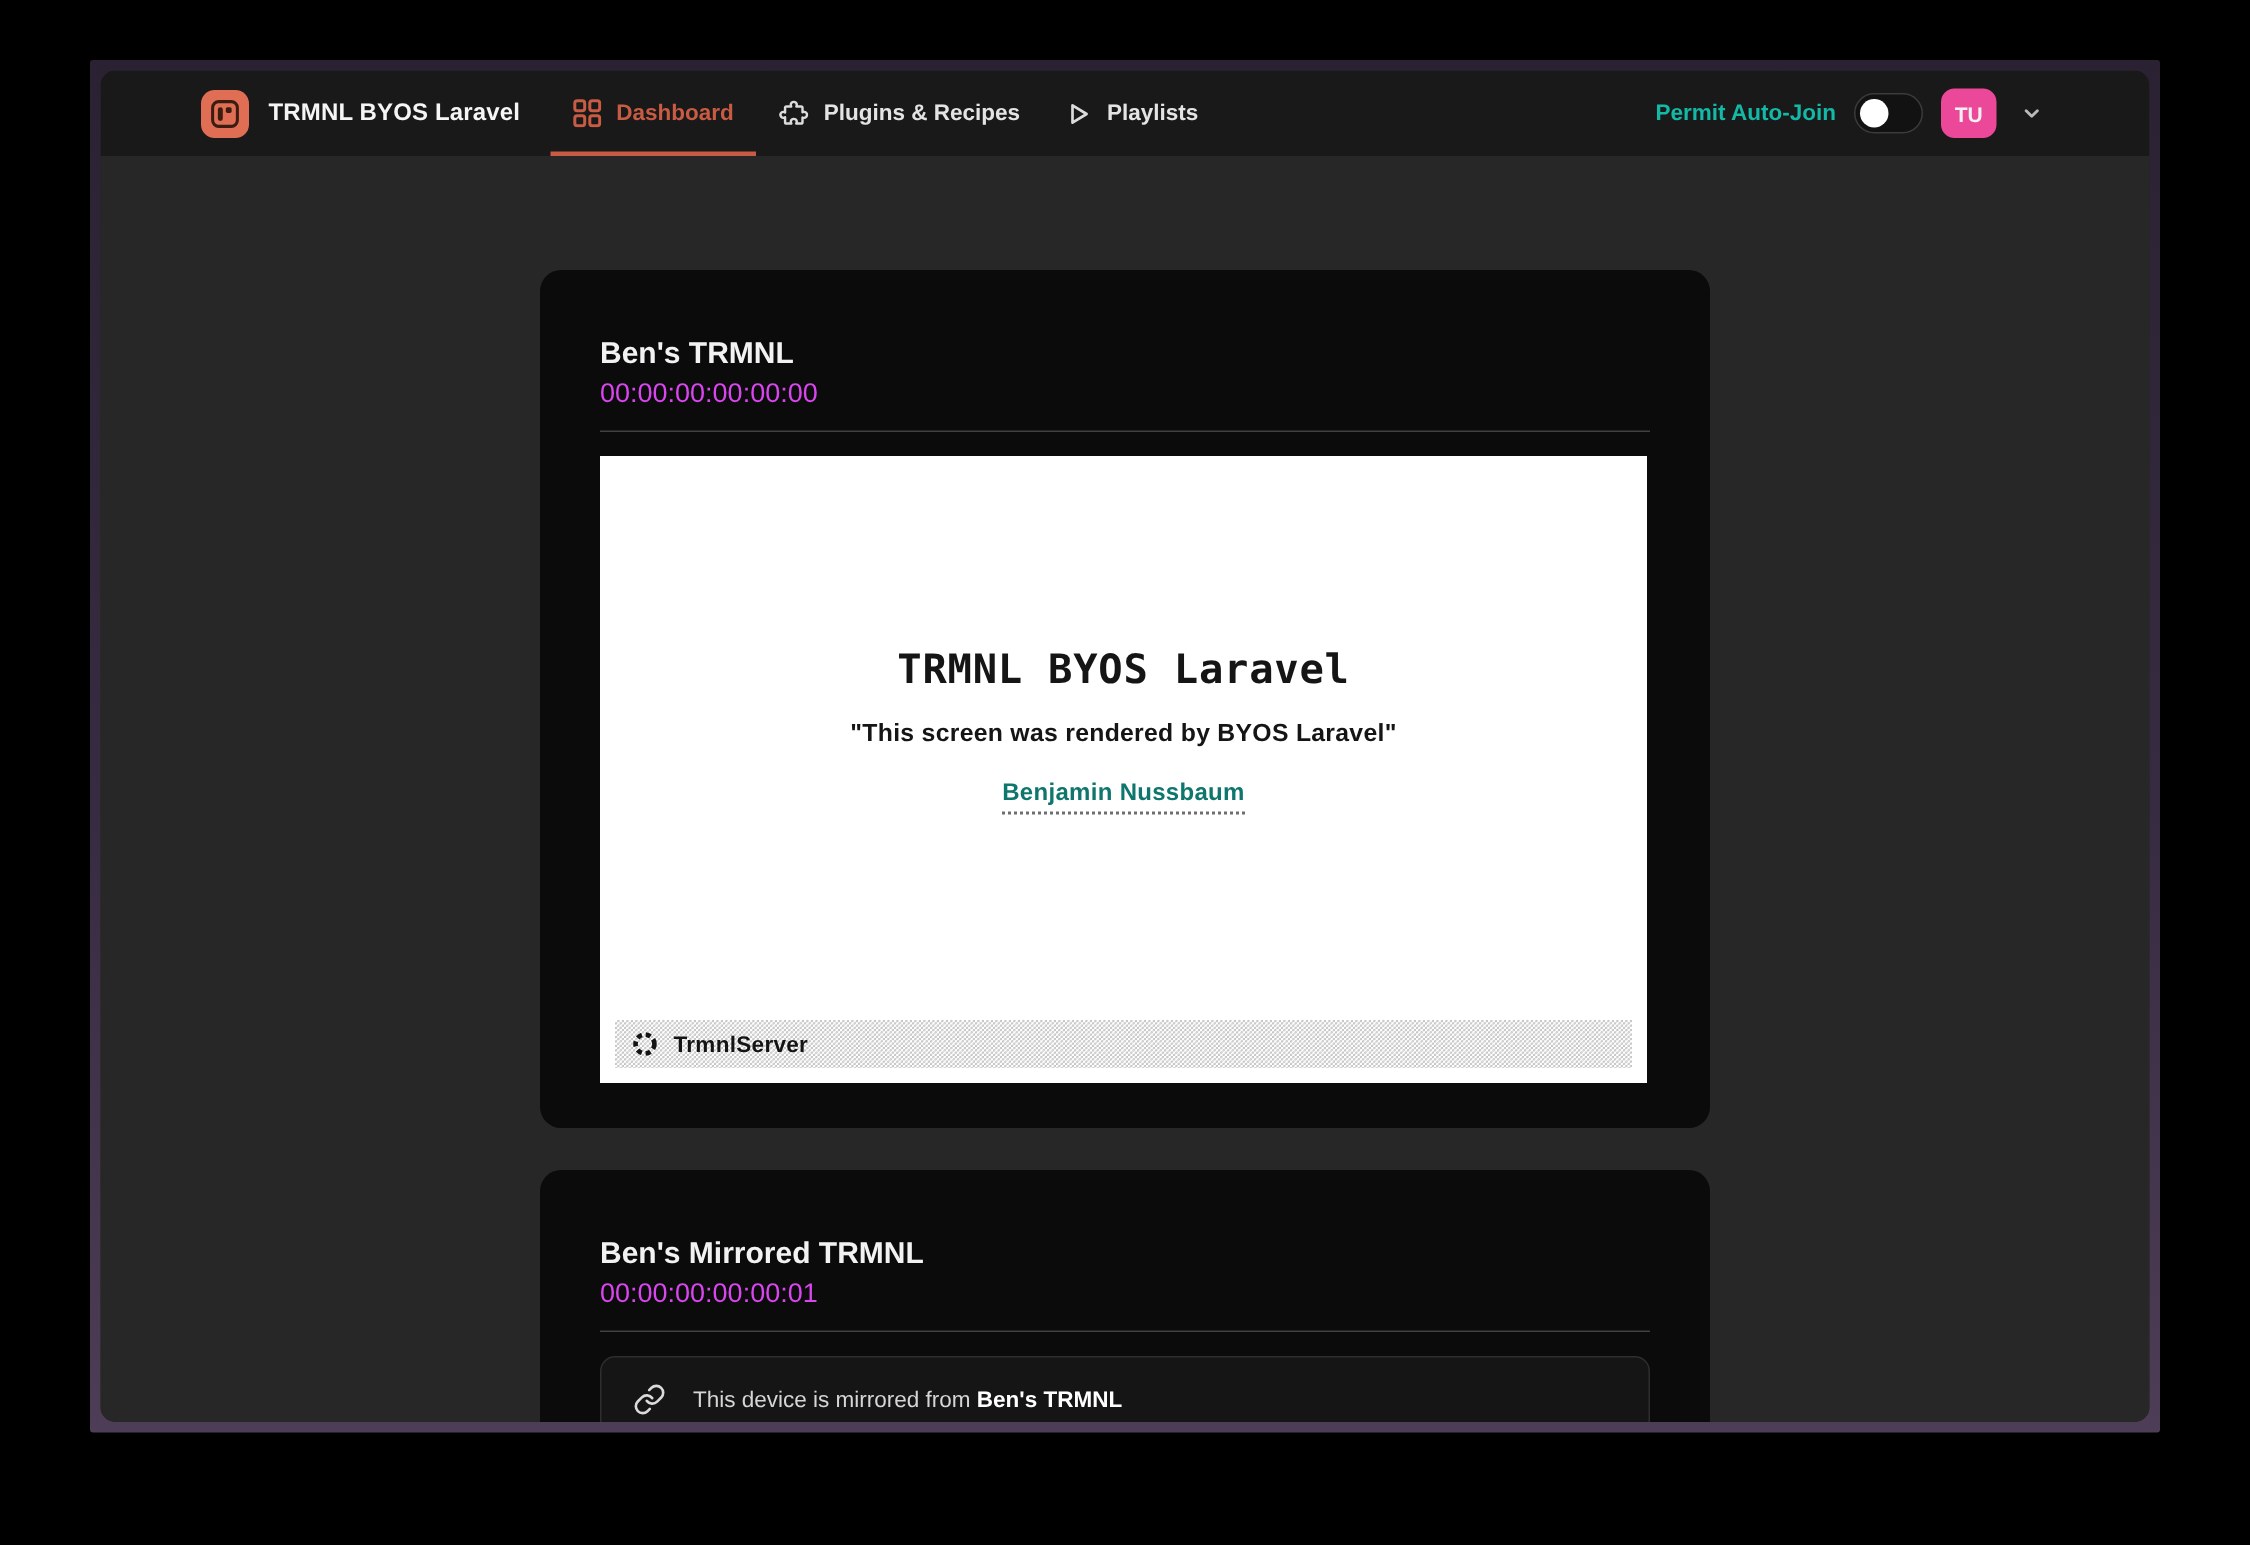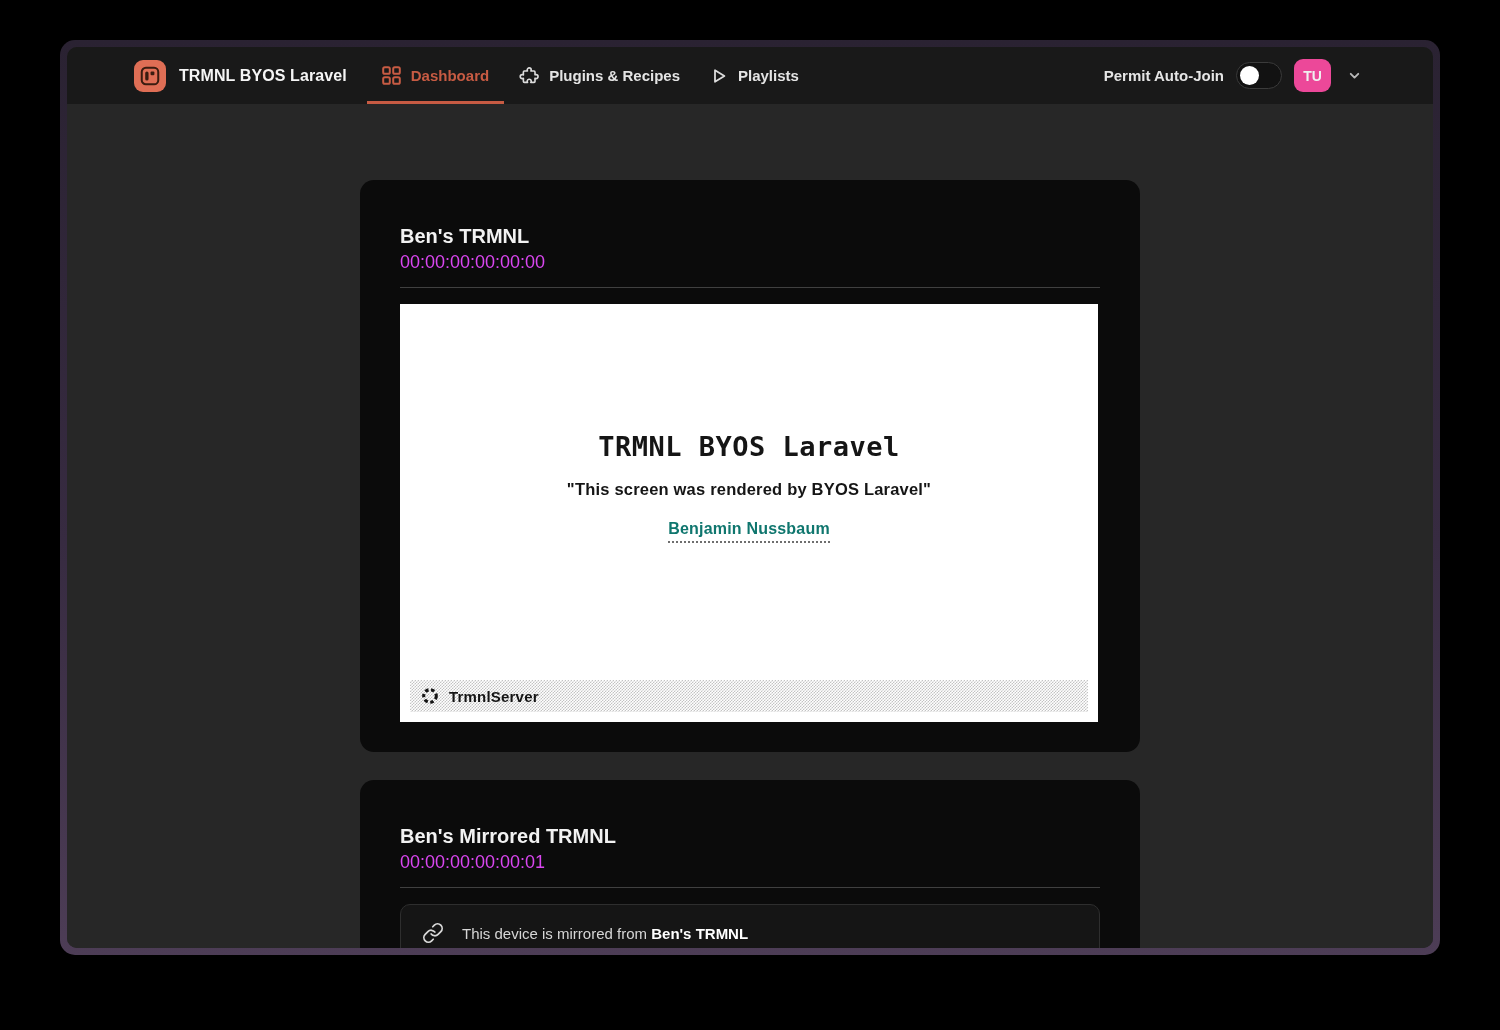--- a/index.html
+++ b/index.html
@@ -1,21 +1,21 @@
 <!DOCTYPE html>
 <html style="--accent: #c75b43; --logo_bg: #df6e55;"><head>
 <meta charset="utf-8">
 <style>
   * { margin:0; padding:0; box-sizing:border-box; }
   html,body { width:1500px; height:1030px; background:#000; font-family:"Liberation Sans", sans-serif; overflow:hidden; }
 
   
   .window-frame {
     position:absolute; left:60px; top:40px; width:1380px; height:915px;
-    border-radius:15px; padding:7px;
+    border-radius:2px; padding:7px;
     background:linear-gradient(180deg,#2a2232 0%,#372b41 55%,#4d3d56 100%);
   }
   .window {
     width:100%; height:100%; border-radius:10px; overflow:hidden;
     background:#272727; display:flex; flex-direction:column;
   }
 
   
   .navbar { height:57px; flex:0 0 57px; background:#191919; }
   .navbar-inner {
@@ -32,21 +32,21 @@
   .nav-items { display:flex; height:100%; margin-left:12px; }
   .nav-item {
     display:flex; align-items:center; gap:10px; padding:3px 15px 0 15px;
     height:100%; font-size:15px; font-weight:600; color:#e4e4e4;
     border-bottom:3px solid transparent; cursor:pointer; white-space:nowrap;
   }
   .nav-item svg { display:block; }
   .nav-item.active { color:var(--accent,#c75b43); border-bottom-color:var(--accent,#c75b43); }
 
   .nav-right { margin-left:auto; display:flex; align-items:center; gap:12px; }
-  .toggle-label { font-size:15px; font-weight:700; color:#e5e5e5; }
+  .toggle-label { font-size:15px; font-weight:700; color:#14b8a6; }
   .toggle {
     width:46px; height:27px; border-radius:14px; background:#121212;
     border:1px solid #3b3b3b; position:relative; cursor:pointer;
   }
   .toggle .knob { position:absolute; left:3px; top:3px; width:19px; height:19px; border-radius:50%; background:#fff; }
   .avatar {
     width:37px; height:33px; border-radius:9px; background:#ec4899;
     display:flex; align-items:center; justify-content:center;
     color:#f0f0f0; font-size:14px; font-weight:700; cursor:pointer;
   }

